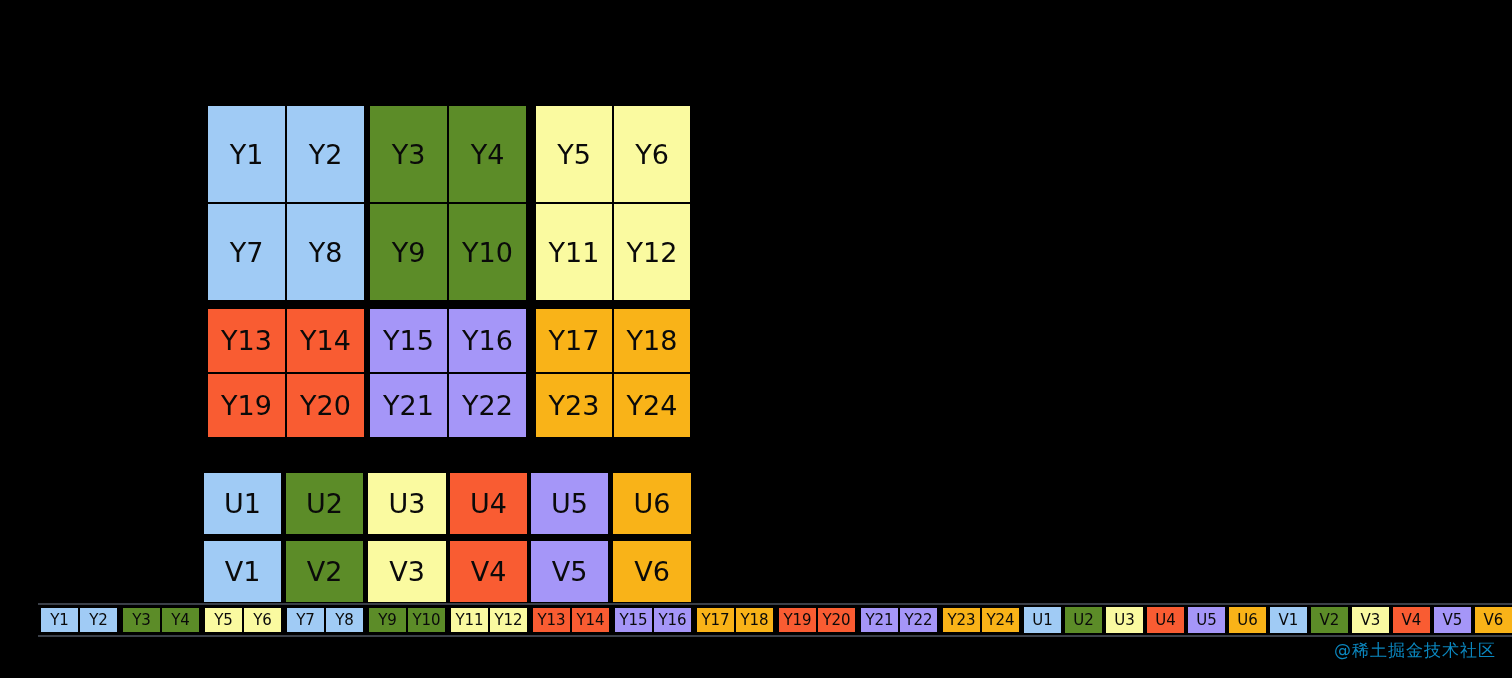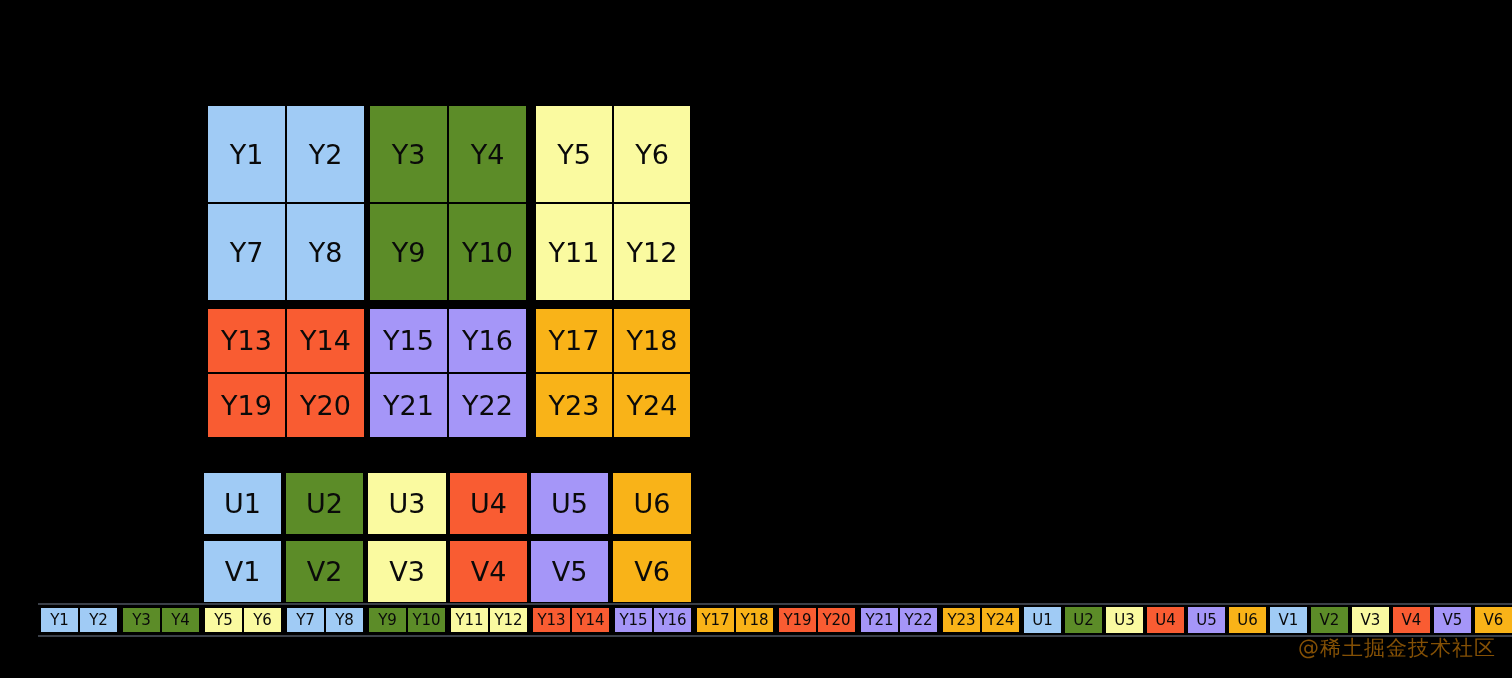--- a/index.html
+++ b/index.html
@@ -115,22 +115,22 @@
     line-height: 1;
     overflow: hidden;
     white-space: nowrap;
   }
 
   
   #watermark {
     position: absolute;
     right: 16px;
     bottom: 16px;
-    font-size: 21px;
-    color: #a16207;
+    font-size: 17px;
+    color: #0ea5e9;
     opacity: 0.82;
     font-family: "DejaVu Sans", sans-serif;
     text-shadow: 0 1px 1px rgba(0,0,0,0.9);
     letter-spacing: 1px;
     white-space: nowrap;
   }
 </style>
 </head>
 <body>
 

